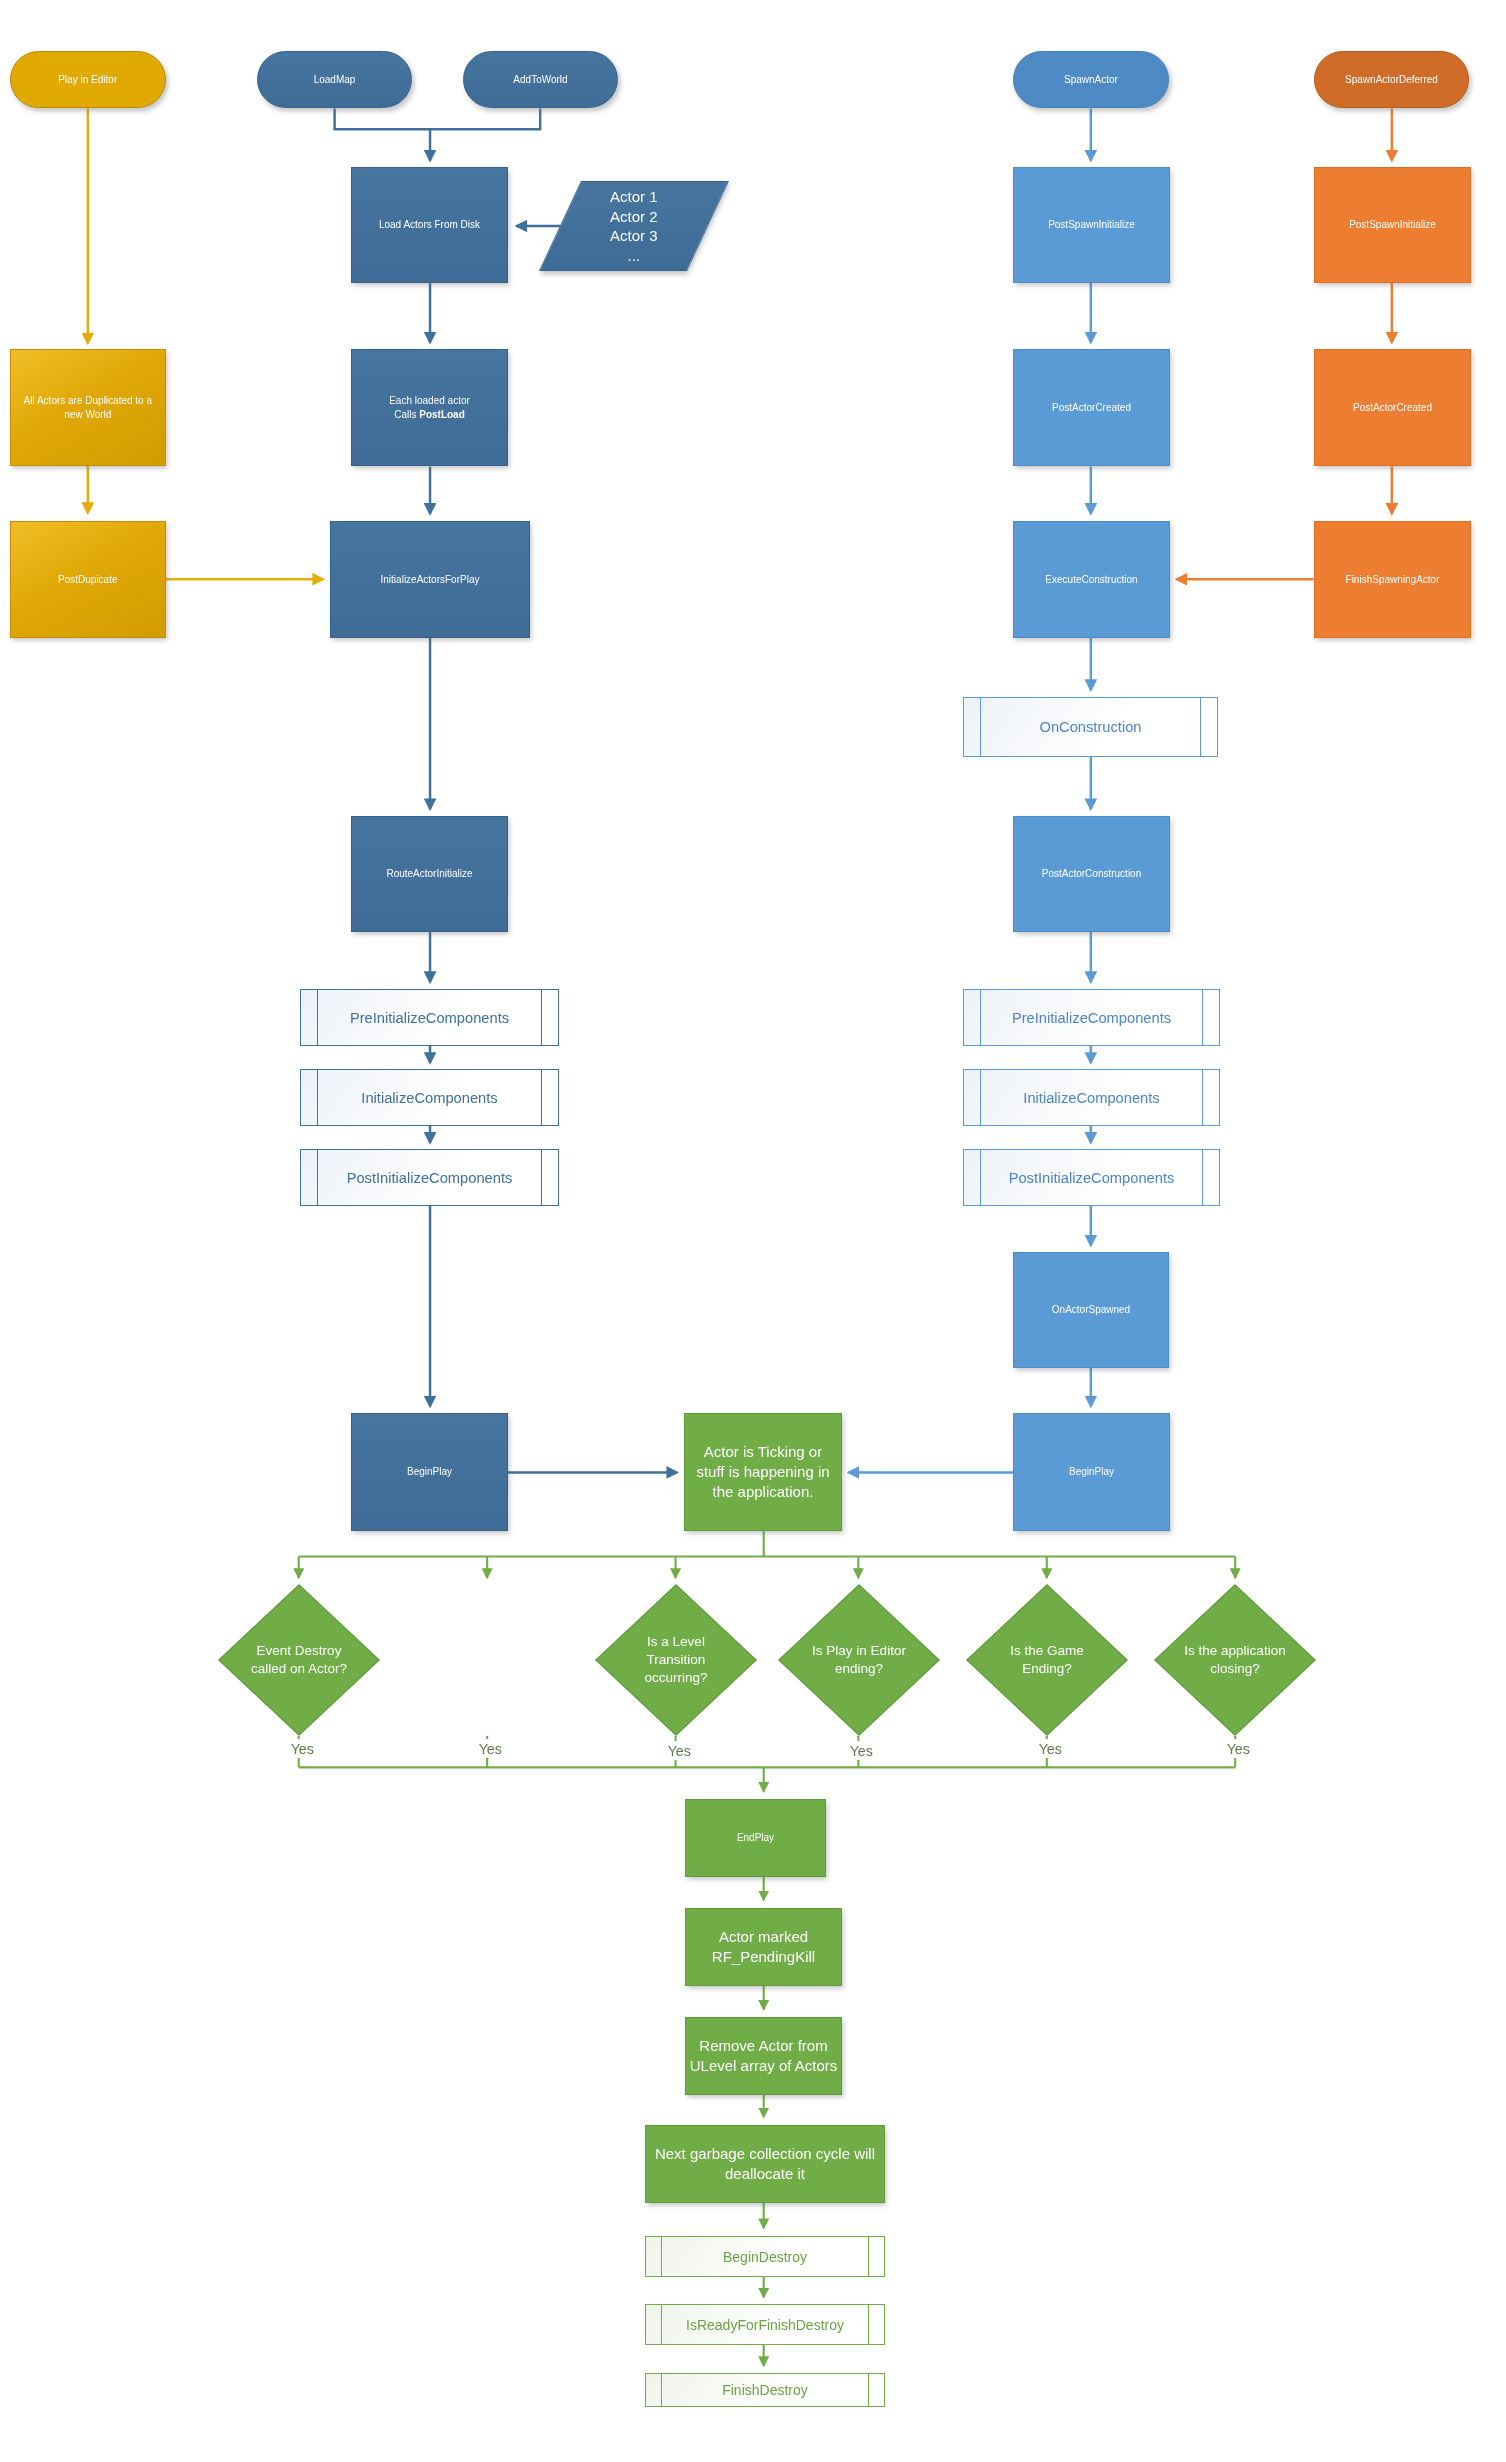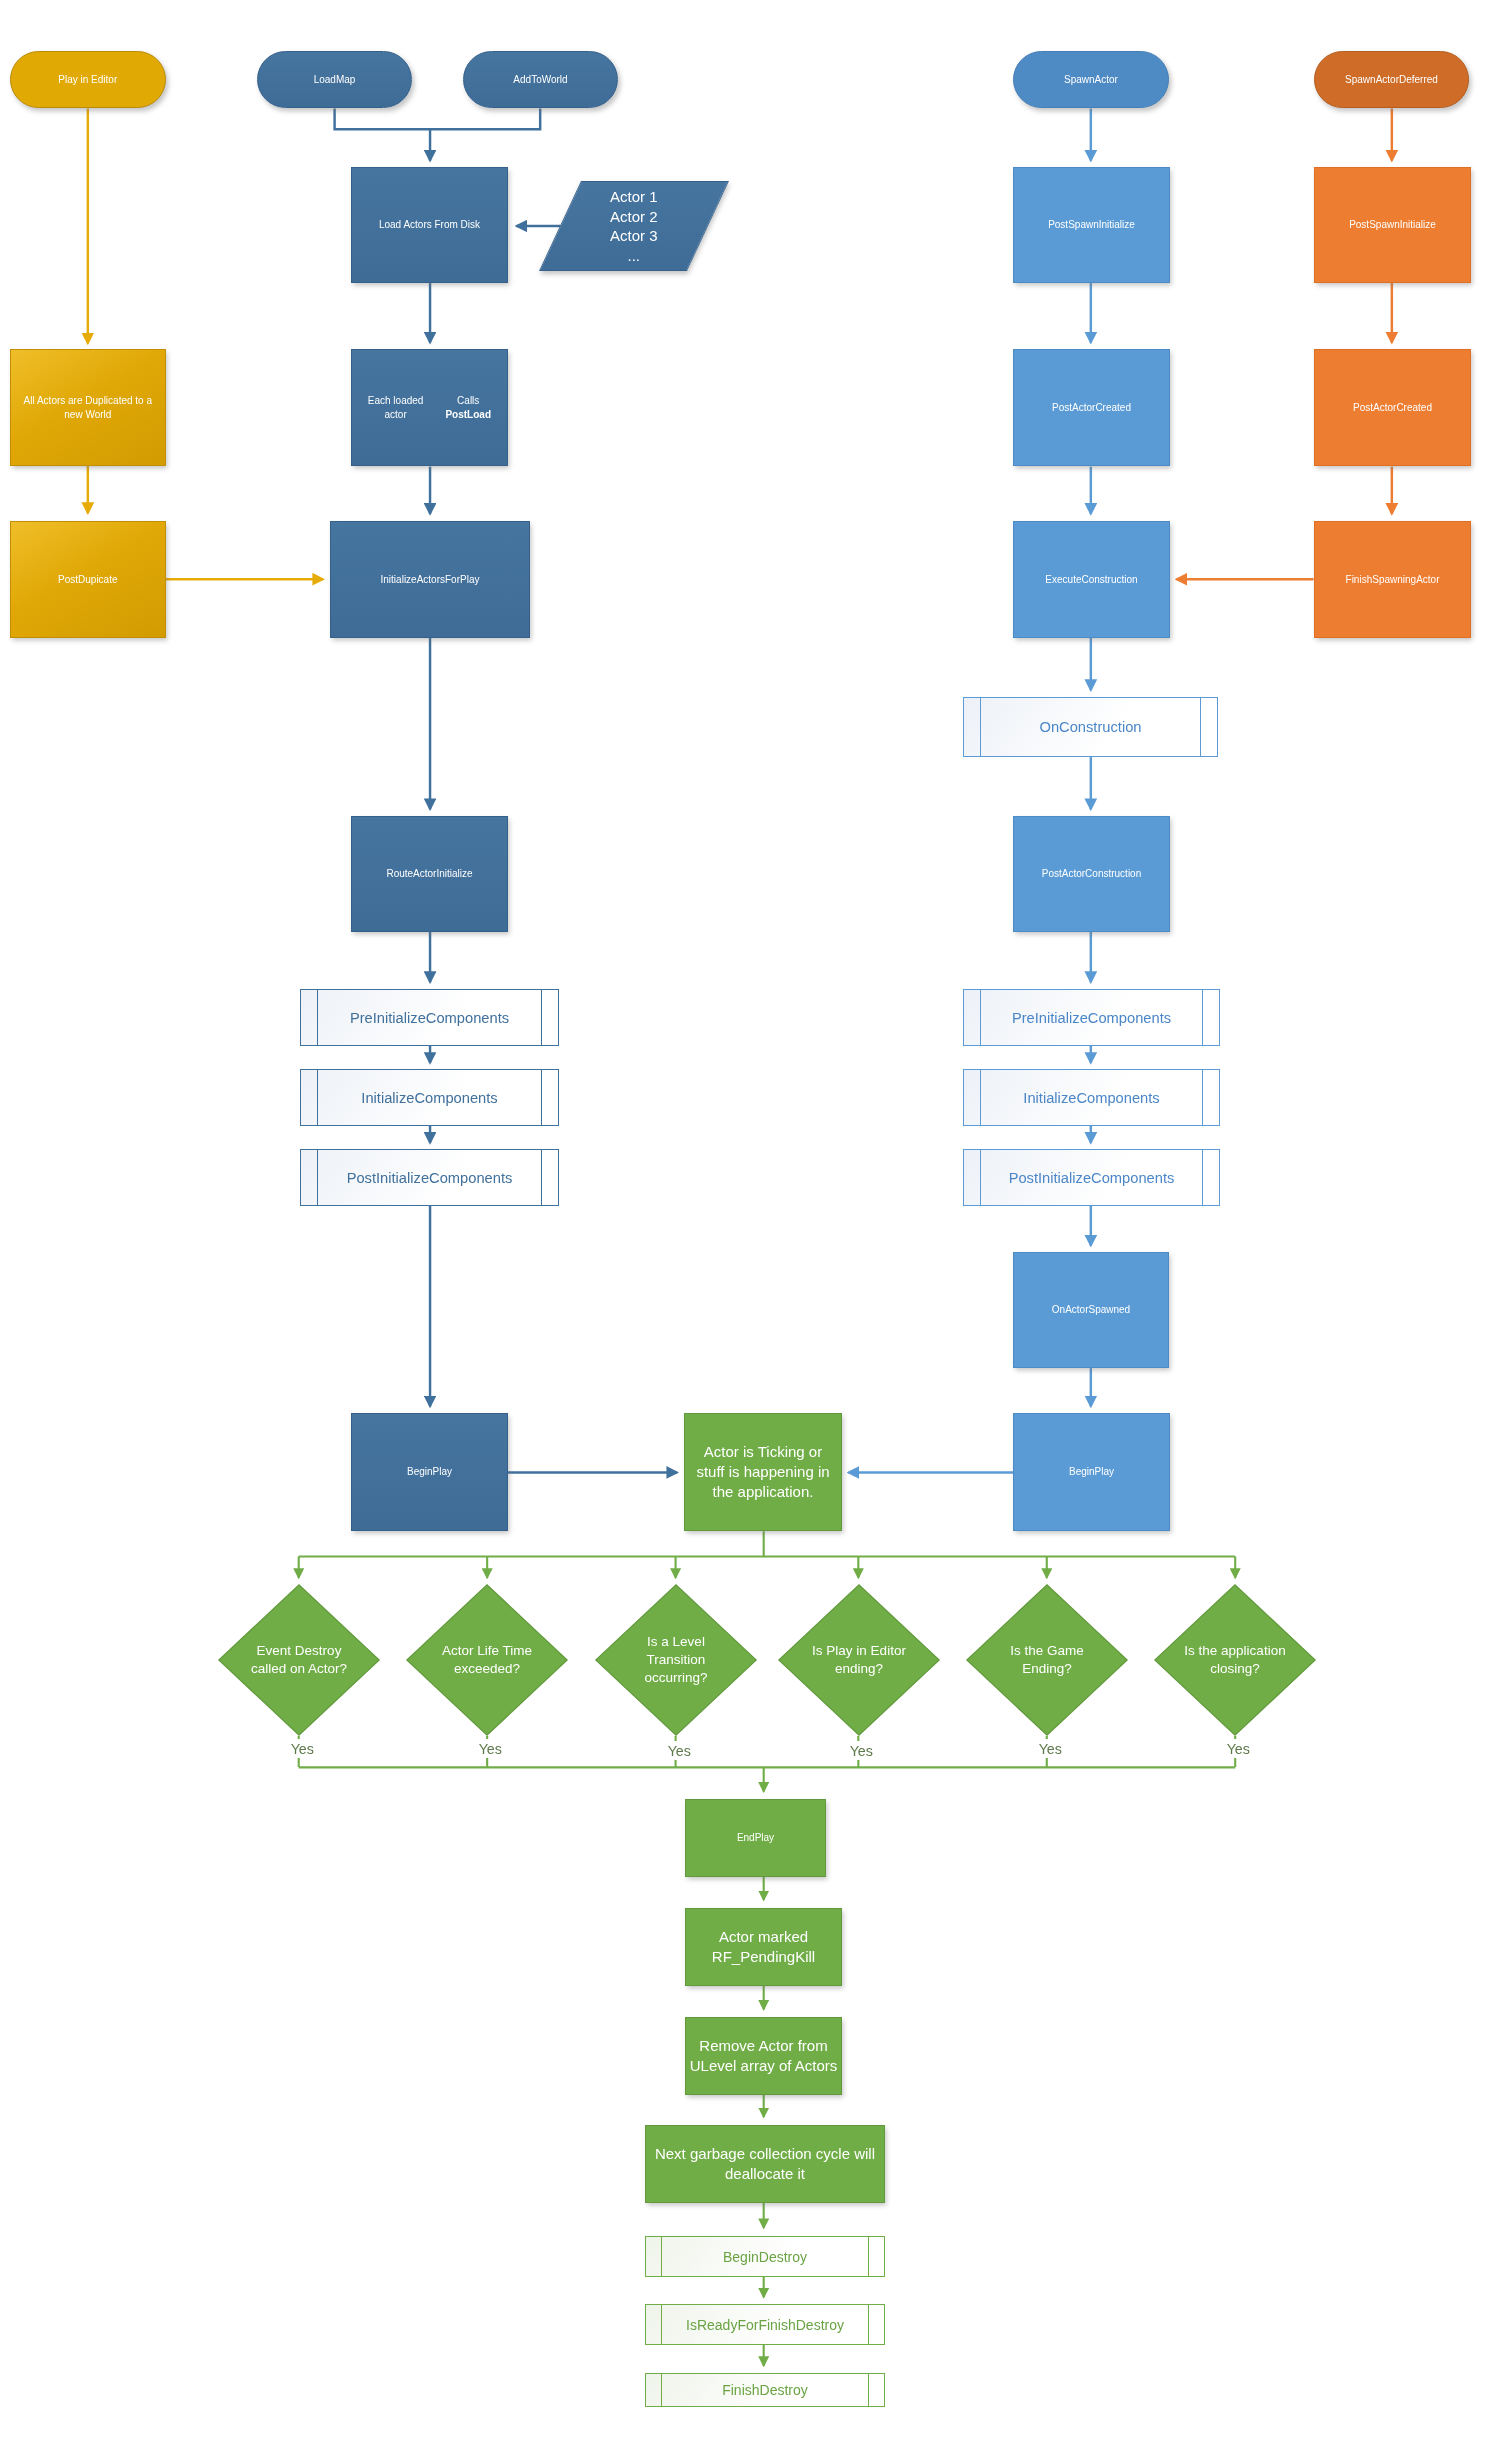--- a/index.html
+++ b/index.html
@@ -66,21 +66,21 @@
     display:flex;align-items:center;justify-content:center;text-align:center;
     color:#fff;font-size:13.5px;line-height:1.35;}
   .diamond .d-inner span{display:block;width:104px;}
   .diamond.wide .d-inner span{width:122px;}
   .yes{
     position:absolute;z-index:2;background:#ffffff;
     color:#5e7a4b;font-size:14.3px;text-align:center;
     padding:1.6px 3.3px;
   }
   .bold{font-weight:bold;}
-  .stack{display:flex;flex-direction:row;align-items:center;}
+  .stack{display:flex;flex-direction:column;align-items:center;}
 </style>
 </head>
 <body>
 
 <div id="canvas">
 
   <svg id="wires" width="1507" height="2462" viewBox="0 0 1847 3018">
     <defs>
       <marker id="m-gold" viewBox="0 0 10 10" refX="8.5" refY="5" markerWidth="5.2" markerHeight="5.2" orient="auto-start-reverse" markerUnits="strokeWidth">
           <path d="M0 0 L10 5 L0 10 z" fill="#e7ab07"></path>
@@ -223,26 +223,20 @@
   <div class="node orange shadow" style="left:1314px;top:521px;width:157px;height:117px;text-align:center;">FinishSpawningActor</div>
 
   <div class="node green shadow" style="left:684px;top:1413px;width:158px;height:118px;padding:6.5px;font-size:15px;">Actor is Ticking or stuff is happening in the application.</div>
 
   <div class="diamond" style="left:218px;top:1584px;width:162px;height:152px;">
     <div class="d-outer"></div>
       <div class="d-inner">
         <span>Event Destroy called on Actor?</span>
       </div>
   </div>
-  <div class="diamond" style="left:406px;top:1584px;width:162px;height:152px;">
-    <div class="d-outer"></div>
-      <div class="d-inner">
-        <span>Actor Life Time exceeded?</span>
-      </div>
-  </div>
   <div class="diamond" style="left:595px;top:1584px;width:162px;height:152px;">
     <div class="d-outer"></div>
       <div class="d-inner">
         <span style="width:90px">Is a Level Transition occurring?</span>
       </div>
   </div>
   <div class="diamond" style="left:778px;top:1584px;width:162px;height:152px;">
     <div class="d-outer"></div>
       <div class="d-inner">
         <span>Is Play in Editor ending?</span>

